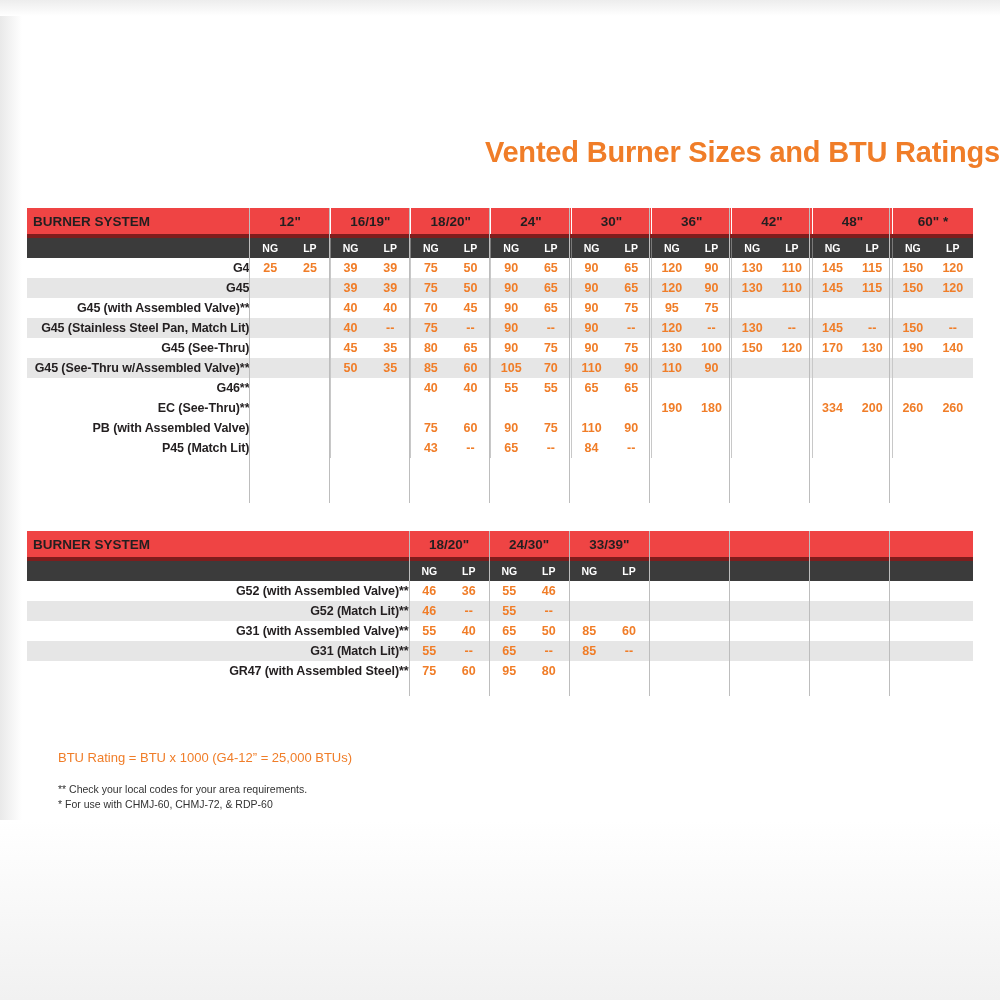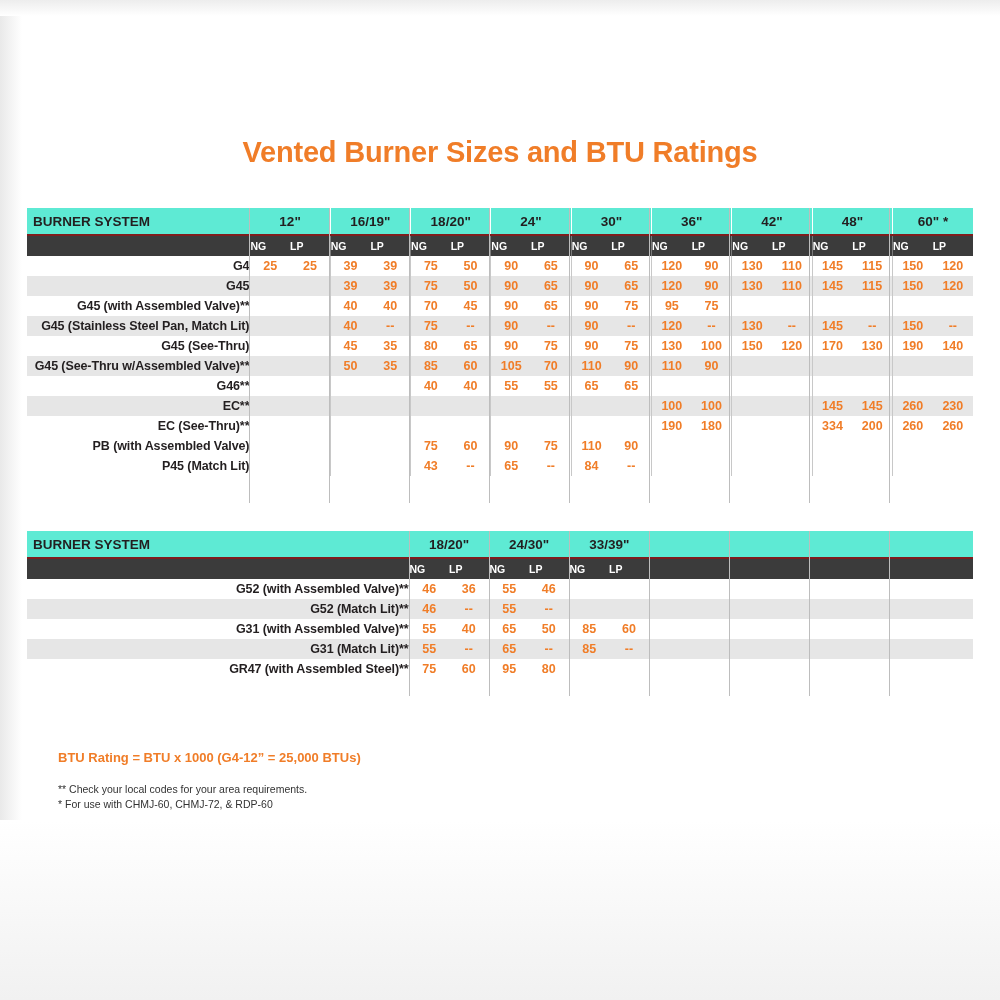--- a/index.html
+++ b/index.html
@@ -43,21 +43,21 @@
     position: absolute;
     left: 0; top: 0;
     width: 1000px;
   }
   h1.title {
     margin: 0;
     position: absolute;
     left: 0;
     top: 136px;
     width: 1000px;
-    text-align: center;
+    text-align: right;
     font-size: 29px;
     font-weight: bold;
     color: #f07d28;
     letter-spacing: -0.2px;
   }
 
   table.btu {
     position: absolute;
     border-collapse: collapse;
     font-size: 12.5px;
@@ -73,40 +73,40 @@
   }
 
   
   tr.size-row th {
     height: 26px;
     font-size: 13.5px;
     font-weight: bold;
     color: #231f20;
     text-align: center;
     vertical-align: middle;
-    border-bottom: 2px solid #7f1d1d;
-    background: #5eead4;
+    border-bottom: 4px solid #7f1d1d;
+    background: #ef4444;
   }
   tr.size-row th.sys-label {
     text-align: left;
     padding-left: 6px;
     font-size: 13.5px;
   }
   tr.size-row th.grp {
     border-left: 1px solid #ffffff;
   }
 
   
   tr.fuel-row td {
     height: 20px;
     background: #3b3b3b;
     color: #ffffff;
     font-size: 10.5px;
     font-weight: bold;
-    text-align: left;
+    text-align: center;
     vertical-align: middle;
   }
   tr.fuel-row td.blank-dark {
     background: #3b3b3b;
   }
   tr.fuel-row td.ng {
     border-left: 1px solid #7a7a7a;
   }
 
   
@@ -144,21 +144,21 @@
 
   .footnotes {
     position: absolute;
     left: 58px;
     top: 750px;
     width: 700px;
   }
   .btu-note {
     color: #f07d28;
     font-size: 13px;
-    font-weight: bold;
+    font-weight: normal;
     margin: 0 0 18px 0;
   }
   .fn {
     color: #333333;
     font-size: 10.5px;
     margin: 0 0 3px 0;
   }
 </style>
 </head>
 <body>
@@ -369,41 +369,20 @@
             <td class="val sep">65</td>
             <td class="val">65</td>
             <td class="val sep"></td>
             <td class="val"></td>
             <td class="val sep"></td>
             <td class="val"></td>
             <td class="val sep"></td>
             <td class="val"></td>
             <td class="val sep"></td>
             <td class="val"></td>
-          </tr>
-          <tr class="data-row alt">
-            <td class="label">EC**</td>
-            <td class="val sep"></td>
-            <td class="val"></td>
-            <td class="val sep"></td>
-            <td class="val"></td>
-            <td class="val sep"></td>
-            <td class="val"></td>
-            <td class="val sep"></td>
-            <td class="val"></td>
-            <td class="val sep"></td>
-            <td class="val"></td>
-            <td class="val sep">100</td>
-            <td class="val">100</td>
-            <td class="val sep"></td>
-            <td class="val"></td>
-            <td class="val sep">145</td>
-            <td class="val">145</td>
-            <td class="val sep">260</td>
-            <td class="val">230</td>
           </tr>
           <tr class="data-row">
             <td class="label">EC (See-Thru)**</td>
             <td class="val sep"></td>
             <td class="val"></td>
             <td class="val sep"></td>
             <td class="val"></td>
             <td class="val sep"></td>
             <td class="val"></td>
             <td class="val sep"></td>

